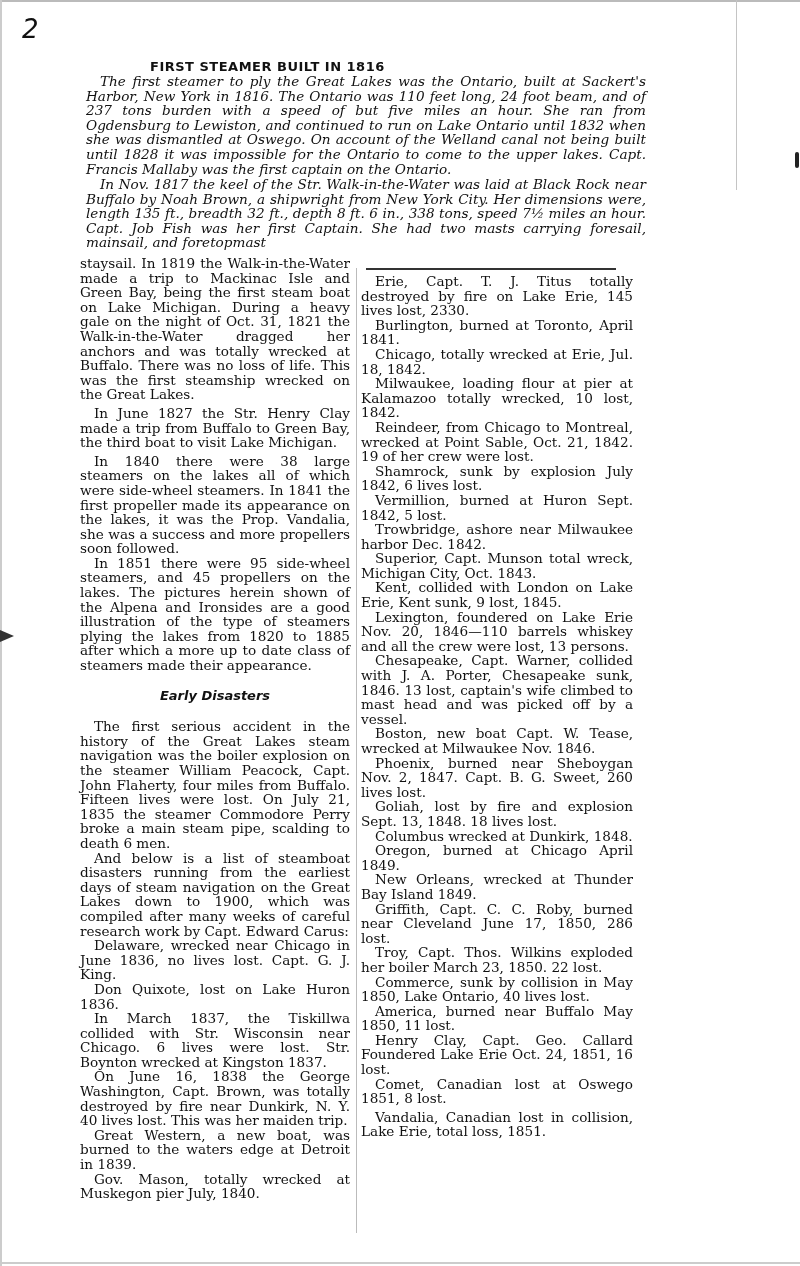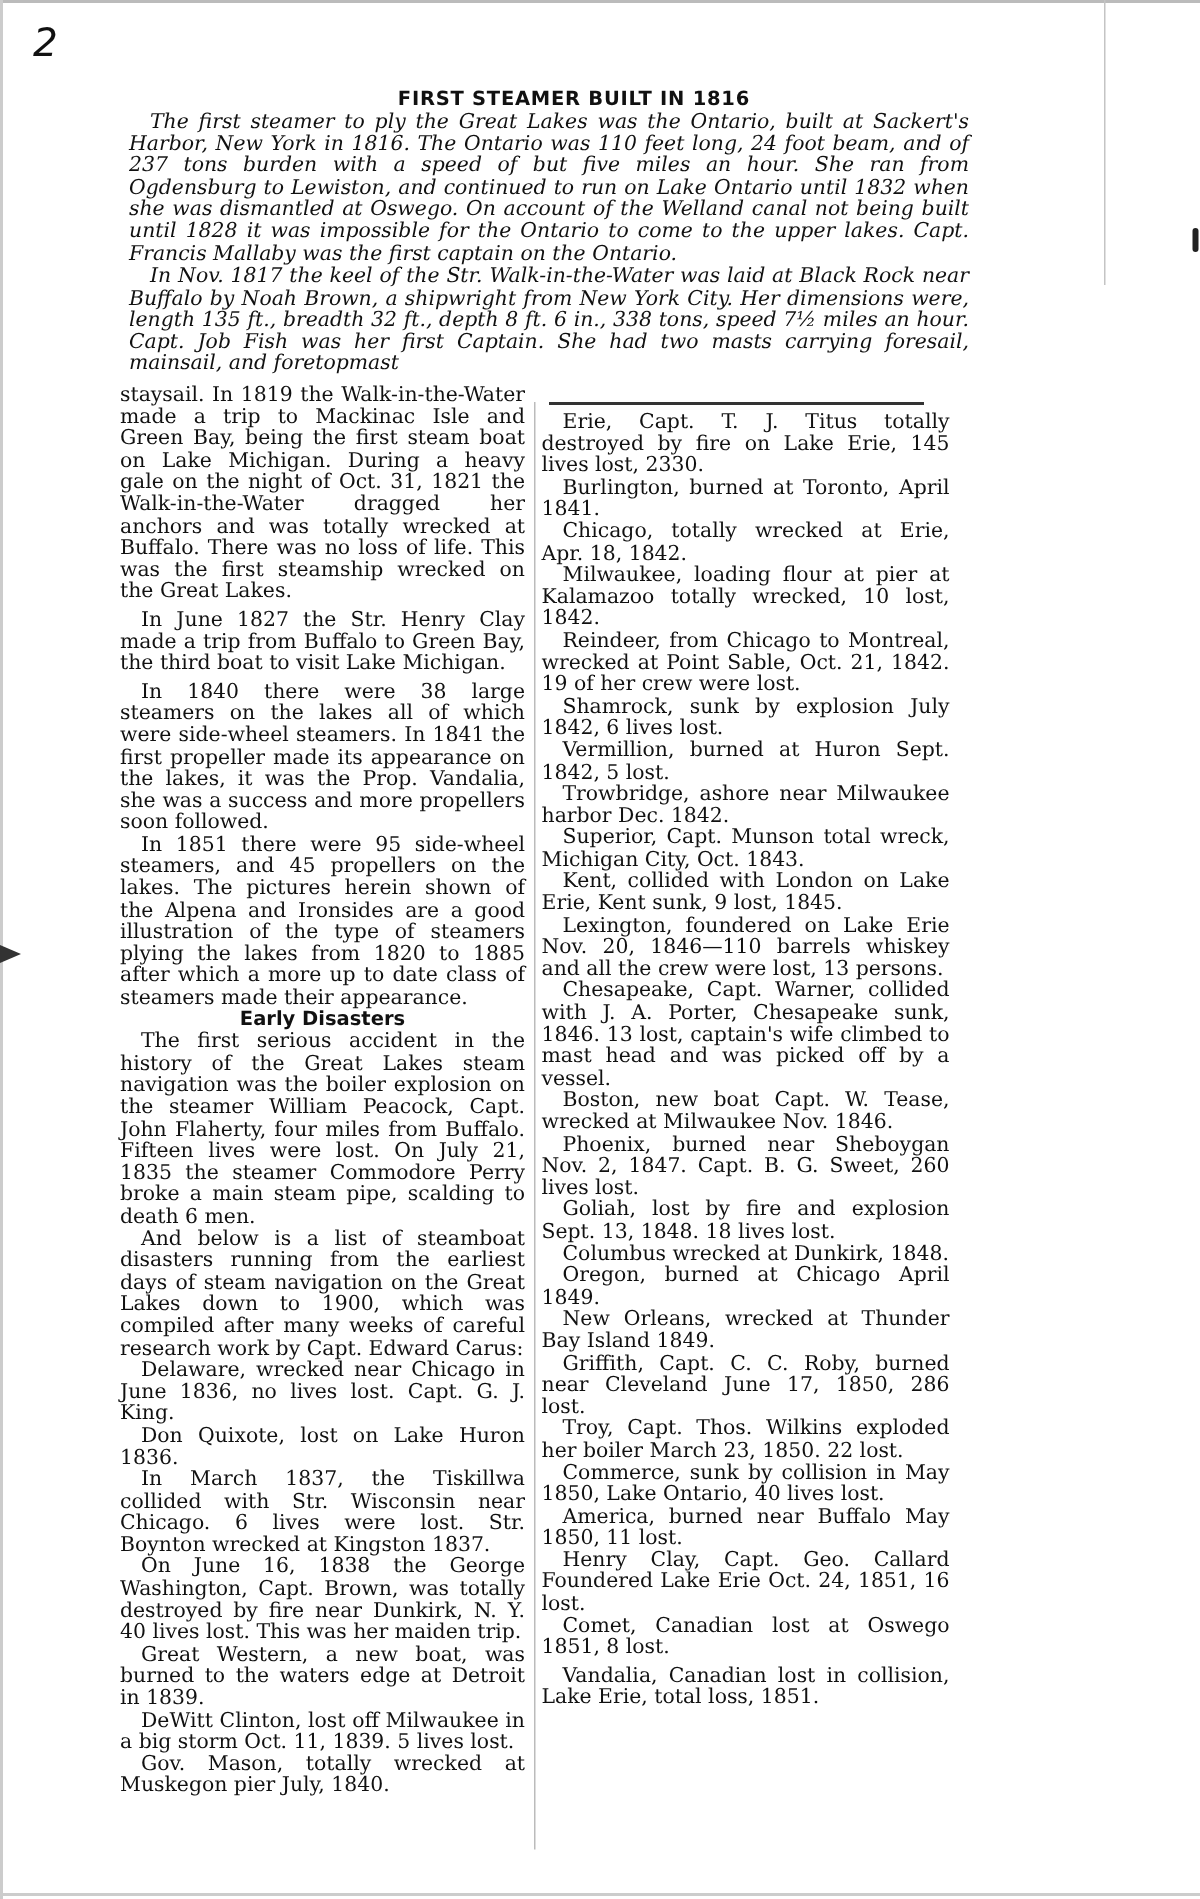--- a/index.html
+++ b/index.html
@@ -14,39 +14,39 @@
   .page-number {
     position: absolute; left: 22px; top: 14px; font-family: "DejaVu Sans", sans-serif;
     font-size: 26px; font-style: italic; color: #111;
   }
   .edge-mark {
     position: absolute; left: 0; top: 630px; width: 0; height: 0;
     border-top: 6px solid transparent; border-bottom: 6px solid transparent; border-left: 14px solid #333;
   }
   .right-mark { position: absolute; left: 795px; top: 152px; width: 4px; height: 16px; background: #222; border-radius: 2px; }
   .title {
-    position: absolute; left: 150px; top: 59px; width: 350px; text-align: right;
+    position: absolute; left: 150px; top: 59px; width: 350px; text-align: left;
     font-family: "DejaVu Sans", sans-serif; font-weight: bold; font-size: 13px; letter-spacing: 0.5px;
   }
   .full-para {
     position: absolute; left: 86px; width: 560px; font-size: 13.6px; line-height: 14.6px;
     text-align: justify;
     font-style: italic;
   }
   .col {
     position: absolute; font-size: 13.6px; line-height: 14.6px; text-align: justify;
   }
   .col-left { left: 80px; top: 256px; width: 270px; }
   .col-right { left: 361px; top: 274px; width: 272px; }
   .col-divider { position: absolute; left: 356px; top: 268px; width: 1px; height: 965px; background: #bbb; }
   .rule { position: absolute; left: 366px; top: 268px; width: 250px; height: 2px; background: #333; }
   .p { margin: 0; text-indent: 14px; }
   .subhead {
     text-align: center; font-family: "DejaVu Sans", sans-serif; font-weight: bold; font-size: 13px;
-    margin: 0; text-indent: 0;
+    margin: 16px; text-indent: 0; font-style: italic;
   }
 </style>
 </head>
 <body>
 
 <div class="page-border-top"></div>
 <div class="page-border-left"></div>
 <div class="page-border-bottom"></div>
 <div class="page-border-right"></div>
 <div class="edge-mark"></div>
@@ -67,28 +67,27 @@
   <p class="p" style="margin-top:4px">In 1840 there were 38 large steamers on the lakes all of which were side-wheel steamers. In 1841 the first propeller made its appearance on the lakes, it was the Prop. Vandalia, she was a success and more propellers soon followed.</p>
   <p class="p">In 1851 there were 95 side-wheel steamers, and 45 propellers on the lakes. The pictures herein shown of the Alpena and Ironsides are a good illustration of the type of steamers plying the lakes from 1820 to 1885 after which a more up to date class of steamers made their appearance.</p>
   <p class="subhead">Early Disasters</p>
   <p class="p">The first serious accident in the history of the Great Lakes steam navigation was the boiler explosion on the steamer William Peacock, Capt. John Flaherty, four miles from Buffalo. Fifteen lives were lost. On July 21, 1835 the steamer Commodore Perry broke a main steam pipe, scalding to death 6 men.</p>
   <p class="p">And below is a list of steamboat disasters running from the earliest days of steam navigation on the Great Lakes down to 1900, which was compiled after many weeks of careful research work by Capt. Edward Carus:</p>
   <p class="p">Delaware, wrecked near Chicago in June 1836, no lives lost. Capt. G. J. King.</p>
   <p class="p">Don Quixote, lost on Lake Huron 1836.</p>
   <p class="p">In March 1837, the Tiskillwa collided with Str. Wisconsin near Chicago. 6 lives were lost. Str. Boynton wrecked at Kingston 1837.</p>
   <p class="p">On June 16, 1838 the George Washington, Capt. Brown, was totally destroyed by fire near Dunkirk, N. Y. 40 lives lost. This was her maiden trip.</p>
   <p class="p">Great Western, a new boat, was burned to the waters edge at Detroit in 1839.</p>
-  <p class="p">DeWitt Clinton, lost off Milwaukee in a big storm Oct. 11, 1839. 5 lives lost.</p>
   <p class="p">Gov. Mason, totally wrecked at Muskegon pier July, 1840.</p>
 </div>
 
 <div class="col col-right">
   <p class="p">Erie, Capt. T. J. Titus totally destroyed by fire on Lake Erie, 145 lives lost, 2330.</p>
   <p class="p">Burlington, burned at Toronto, April 1841.</p>
-  <p class="p">Chicago, totally wrecked at Erie, Apr. 18, 1842.</p>
+  <p class="p">Chicago, totally wrecked at Erie, Jul. 18, 1842.</p>
   <p class="p">Milwaukee, loading flour at pier at Kalamazoo totally wrecked, 10 lost, 1842.</p>
   <p class="p">Reindeer, from Chicago to Montreal, wrecked at Point Sable, Oct. 21, 1842. 19 of her crew were lost.</p>
   <p class="p">Shamrock, sunk by explosion July 1842, 6 lives lost.</p>
   <p class="p">Vermillion, burned at Huron Sept. 1842, 5 lost.</p>
   <p class="p">Trowbridge, ashore near Milwaukee harbor Dec. 1842.</p>
   <p class="p">Superior, Capt. Munson total wreck, Michigan City, Oct. 1843.</p>
   <p class="p">Kent, collided with London on Lake Erie, Kent sunk, 9 lost, 1845.</p>
   <p class="p">Lexington, foundered on Lake Erie Nov. 20, 1846—110 barrels whiskey and all the crew were lost, 13 persons.</p>
   <p class="p">Chesapeake, Capt. Warner, collided with J. A. Porter, Chesapeake sunk, 1846. 13 lost, captain's wife climbed to mast head and was picked off by a vessel.</p>
   <p class="p">Boston, new boat Capt. W. Tease, wrecked at Milwaukee Nov. 1846.</p>

